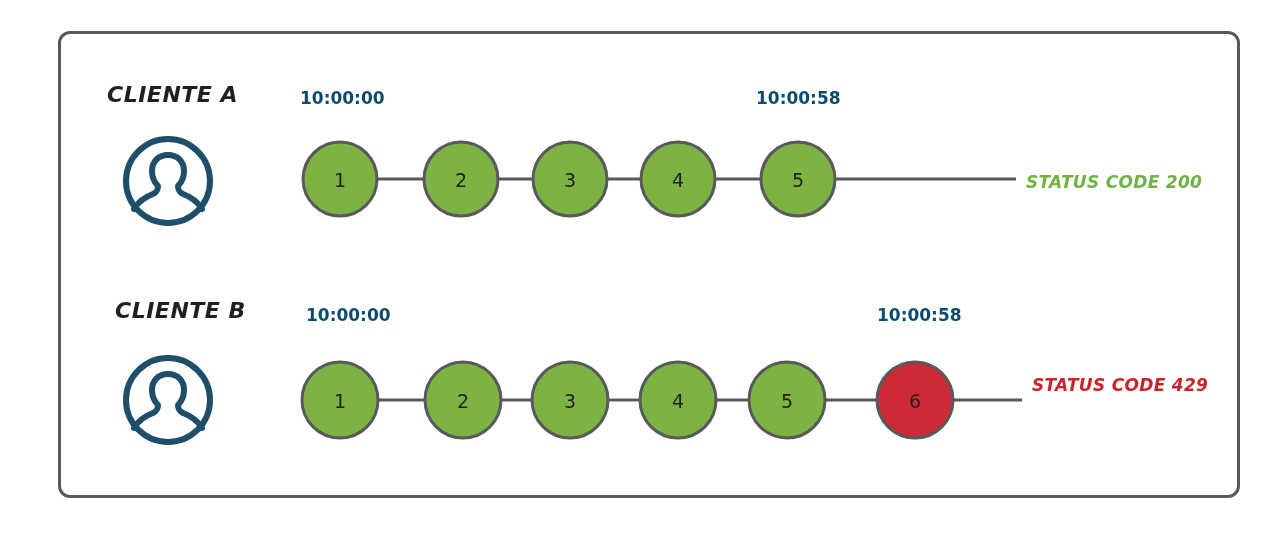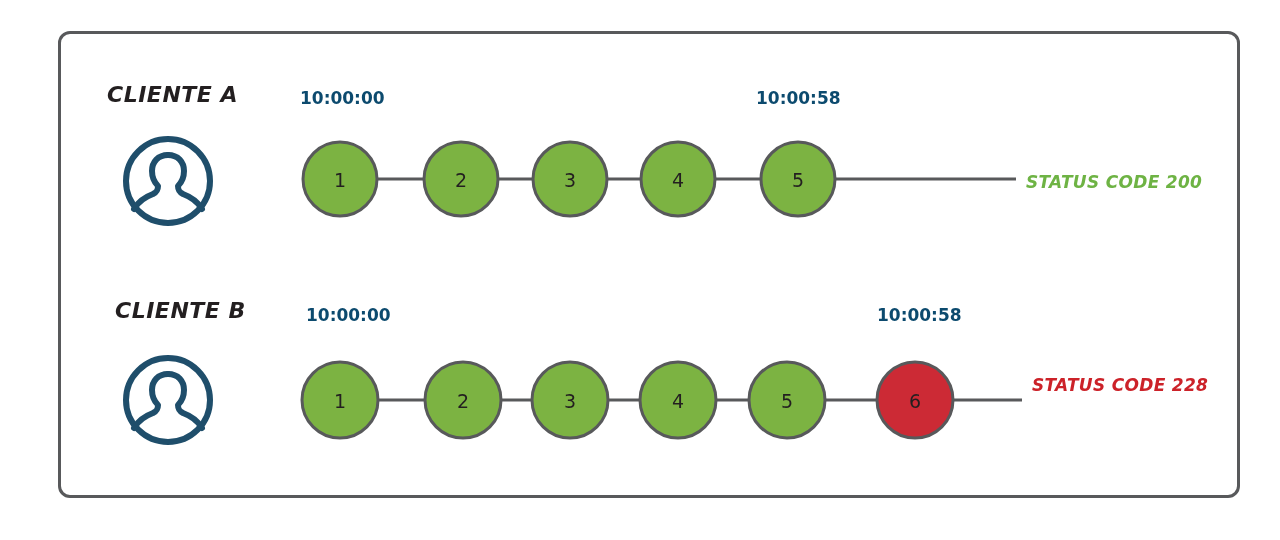--- a/index.html
+++ b/index.html
@@ -126,21 +126,21 @@
 
   <div class="avatar" style="left:120px; top:354px;">
     <svg width="96" height="92" viewBox="0 0 96 92">
       <circle cx="48" cy="46" r="42" fill="none" stroke="#1F4E6B" stroke-width="6"></circle>
       <path d="M48 20 C38 20 32 27 32 36 C32 43 35 48 38 51 C38 55 37 57 33 59 C25 62 18 67 14 74" fill="none" stroke="#1F4E6B" stroke-width="6" stroke-linecap="round" stroke-linejoin="round"></path>
       <path d="M48 20 C58 20 64 27 64 36 C64 43 61 48 58 51 C58 55 59 57 63 59 C71 62 78 67 82 74" fill="none" stroke="#1F4E6B" stroke-width="6" stroke-linecap="round" stroke-linejoin="round"></path>
     </svg>
   </div>
 
   <div class="status err" style="left:1032px; top:375px;">
-    <span class="line1">STATUS CODE 228</span>
+    <span class="line1">STATUS CODE 429</span>
   </div>
 
   <svg class="diagram">
     <g id="chain-row-0">
         <line x1="377" y1="179" x2="424" y2="179" class="connector" stroke="#58595B"></line>
         <line x1="498" y1="179" x2="533" y2="179" class="connector" stroke="#58595B"></line>
         <line x1="607" y1="179" x2="641" y2="179" class="connector" stroke="#58595B"></line>
         <line x1="715" y1="179" x2="761" y2="179" class="connector" stroke="#58595B"></line>
         <line x1="835" y1="179" x2="1016" y2="179" class="connector" stroke="#58595B"></line>
         <circle cx="340" cy="179" r="37" class="node-circle" fill="#7CB342" stroke="#58595B"></circle>

